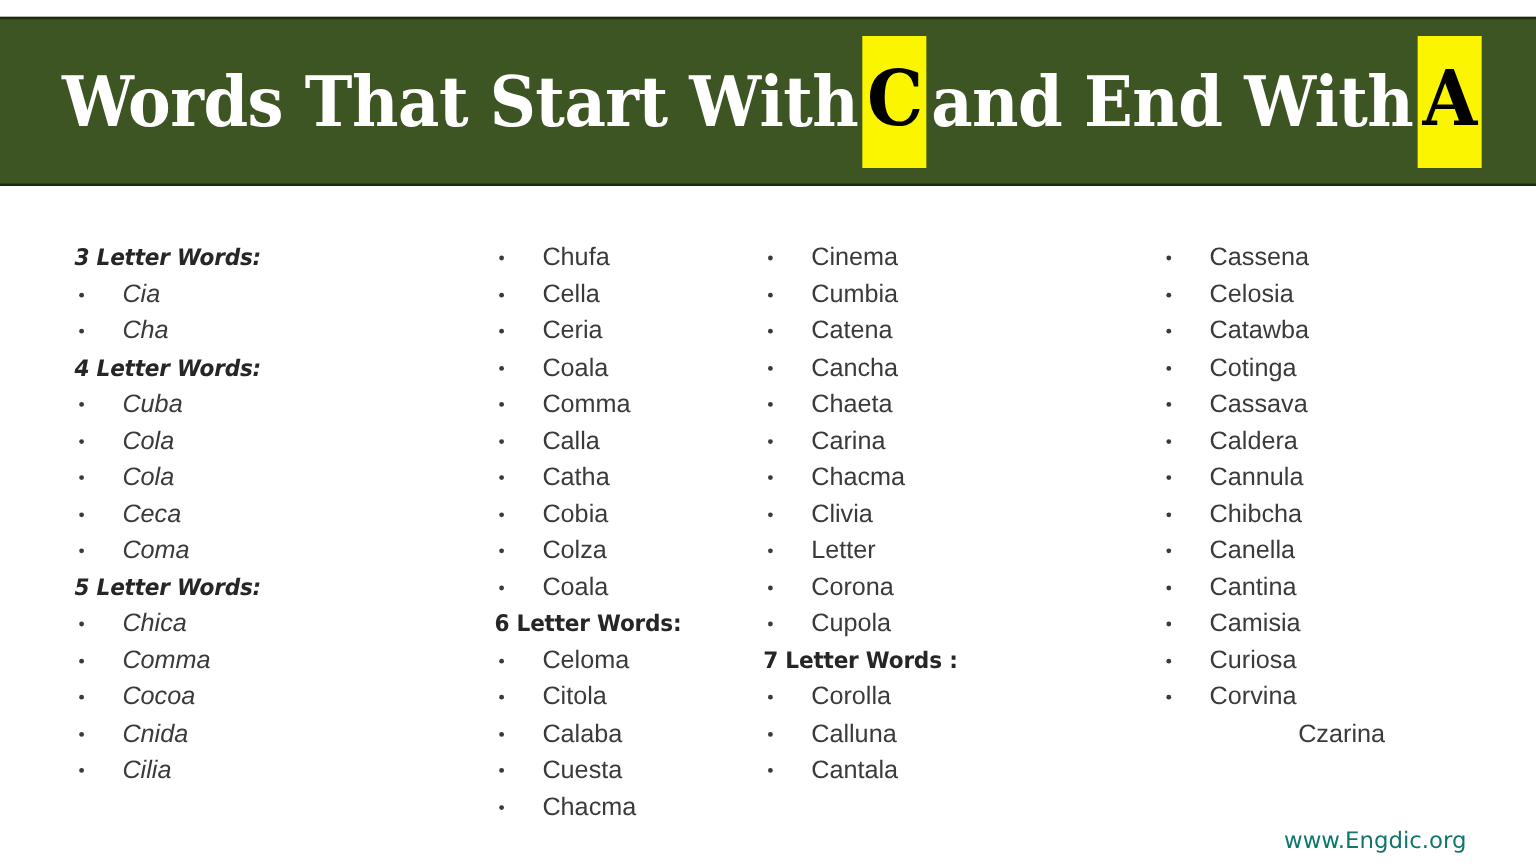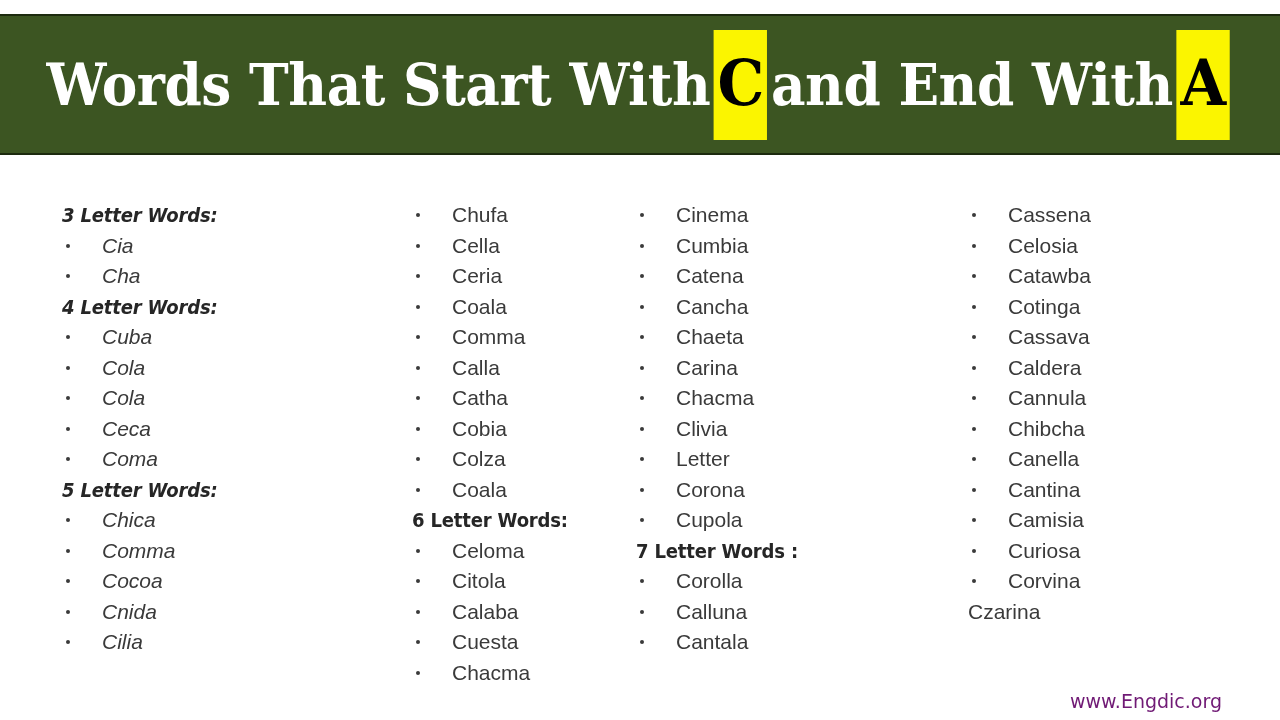--- a/index.html
+++ b/index.html
@@ -22,21 +22,21 @@
     left: 0;
     top: 14px;
     width: 1280px;
     height: 141px;
     background: #3c5522;
     border-top: 2px solid #1c2a0e;
     border-bottom: 2px solid #1c2a0e;
     box-sizing: border-box;
     display: flex;
     align-items: center;
-    justify-content: center;
+    justify-content: flex-start;
   }
   .banner-title {
     font-family: "DejaVu Serif", "Liberation Serif", serif;
     font-weight: bold;
     font-size: 58px;
     letter-spacing: -0.5px;
     color: #ffffff;
     white-space: nowrap;
     display: flex;
     align-items: center;
@@ -111,30 +111,31 @@
     top: 50%;
     width: 4px;
     height: 4px;
     margin-top: -2px;
     background: #3a3a3a;
     border-radius: 50%;
     display: block;
   }
   .item.nobullet {
     padding-left: 0;
+    text-align: center;
   }
 
   
   .footer {
     position: absolute;
     right: 58px;
     bottom: 8px;
     font-family: "DejaVu Sans", "Liberation Sans", sans-serif;
     font-size: 19px;
-    color: #701a75;
+    color: #0f766e;
     white-space: nowrap;
   }
 </style>
 </head>
 <body>
 
 <div class="banner">
   <div class="banner-title">
     <span class="seg">Words That Start With</span>
     <span class="hl">C</span>

